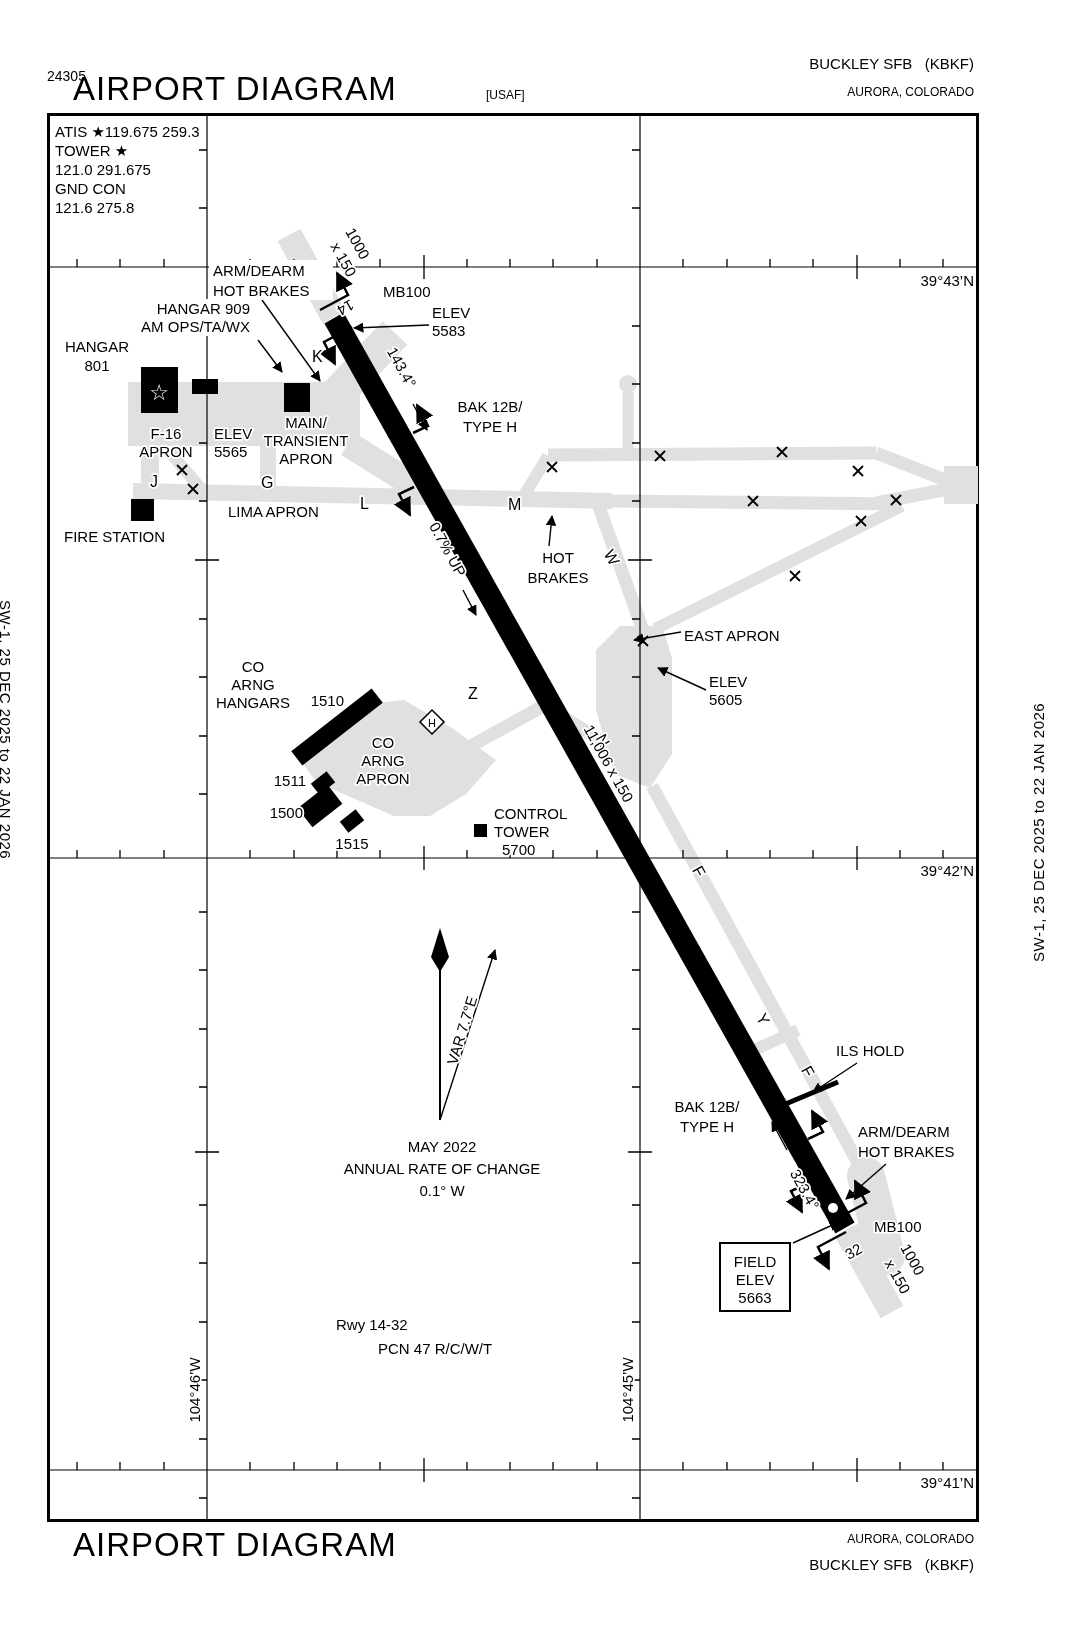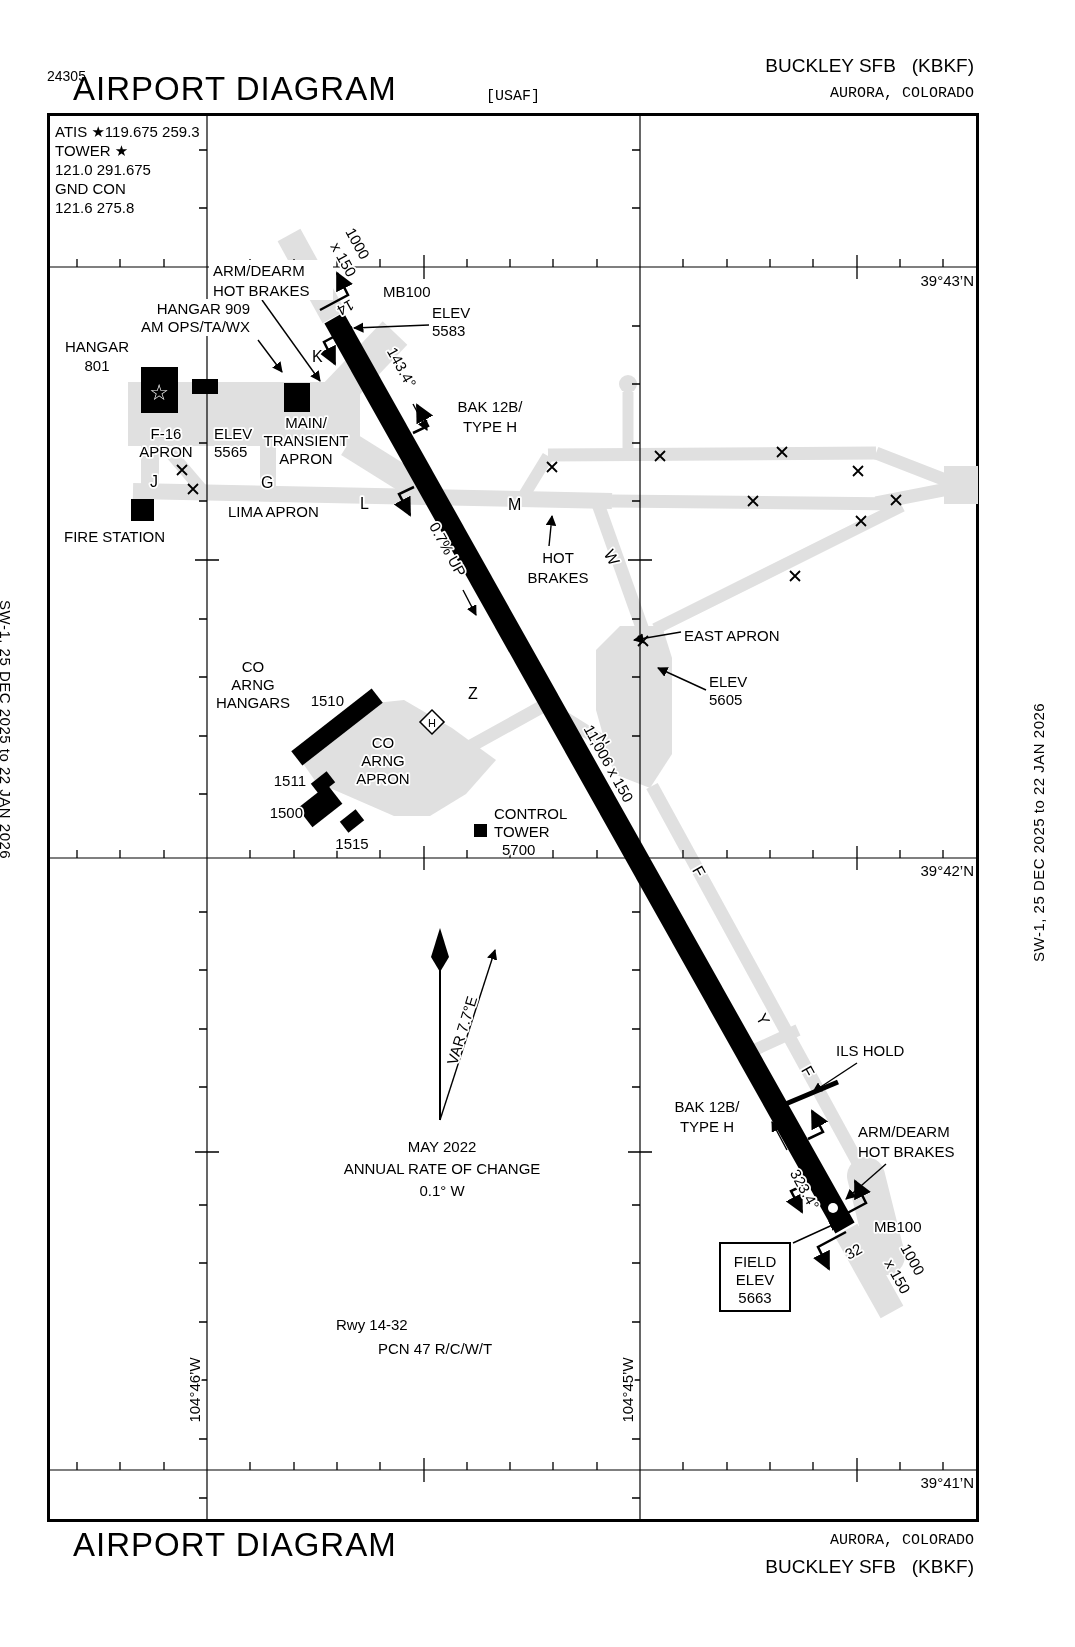--- a/index.html
+++ b/index.html
@@ -2,22 +2,22 @@
 <html><head>
 <meta charset="utf-8">
 <style>
   html,body{margin:0;padding:0;}
   body{width:1075px;height:1647px;position:relative;background:#fff;overflow:hidden;
        font-family:"Liberation Sans",sans-serif;color:#000;}
   .t{position:absolute;white-space:pre;}
   #map-svg{position:absolute;left:0;top:0;}
   #frame{position:absolute;left:47px;top:113px;width:932px;height:1409px;border:3px solid #000;box-sizing:border-box;}
   .title{font-size:33px;letter-spacing:1px;margin-left:29px;}
-  .apt{font-size:19px;}
-  .city{font-size:15px;font-family:Liberation Mono, monospace;}
+  .apt{font-size:15px;}
+  .city{font-size:12px;}
   .small{font-size:14px;}
   .vert{font-size:15px;transform-origin:0 0;white-space:nowrap;letter-spacing:.5px;}
   svg text{font-family:"Liberation Sans",sans-serif;fill:#000;font-size:15px;
            paint-order:stroke;stroke:#fff;stroke-width:3.5px;stroke-linejoin:round;}
   svg text.tw{font-size:16px;}
   svg text.st{stroke:none;fill:#fff;font-size:22px;}
   .pav{stroke:#E0E0E0;fill:none;}
   .pavf{fill:#E0E0E0;stroke:none;}
   .grid{stroke:#000;stroke-width:1.2;fill:none;}
   .tick{stroke:#000;stroke-width:1.3;fill:none;}

